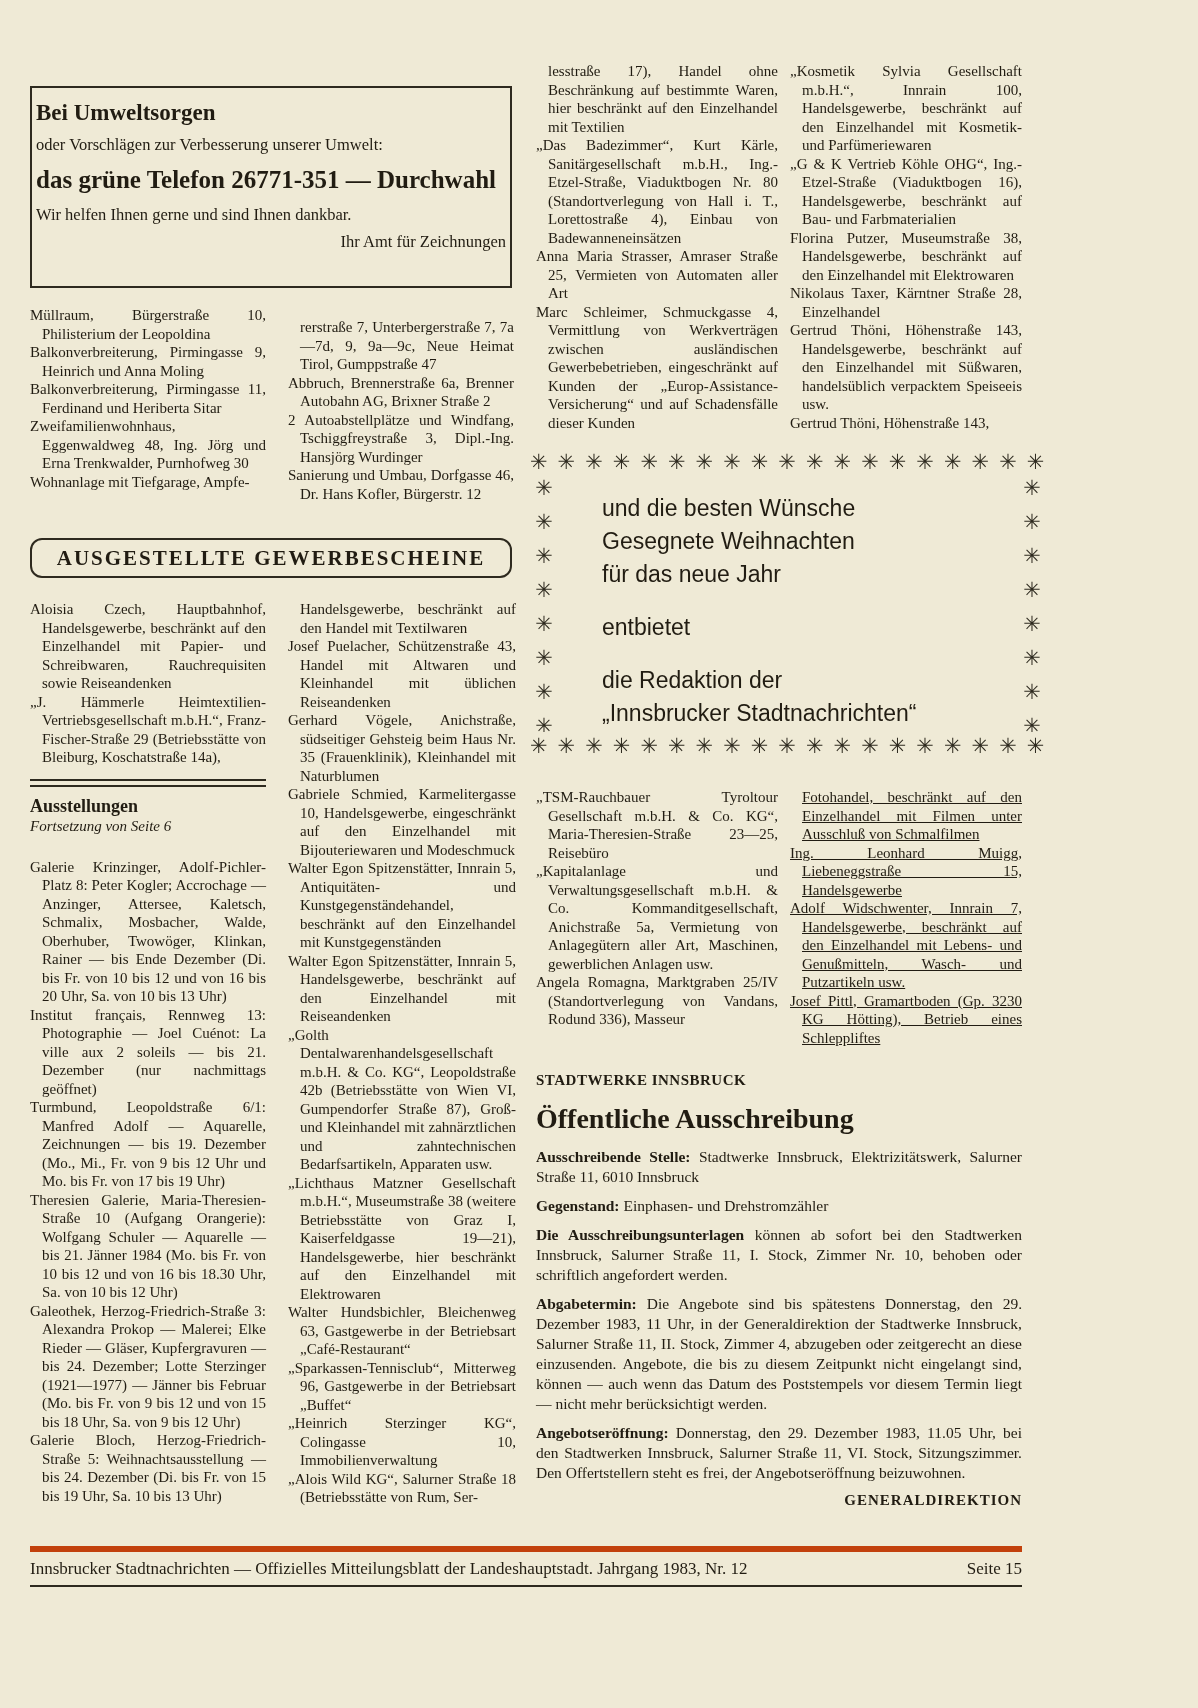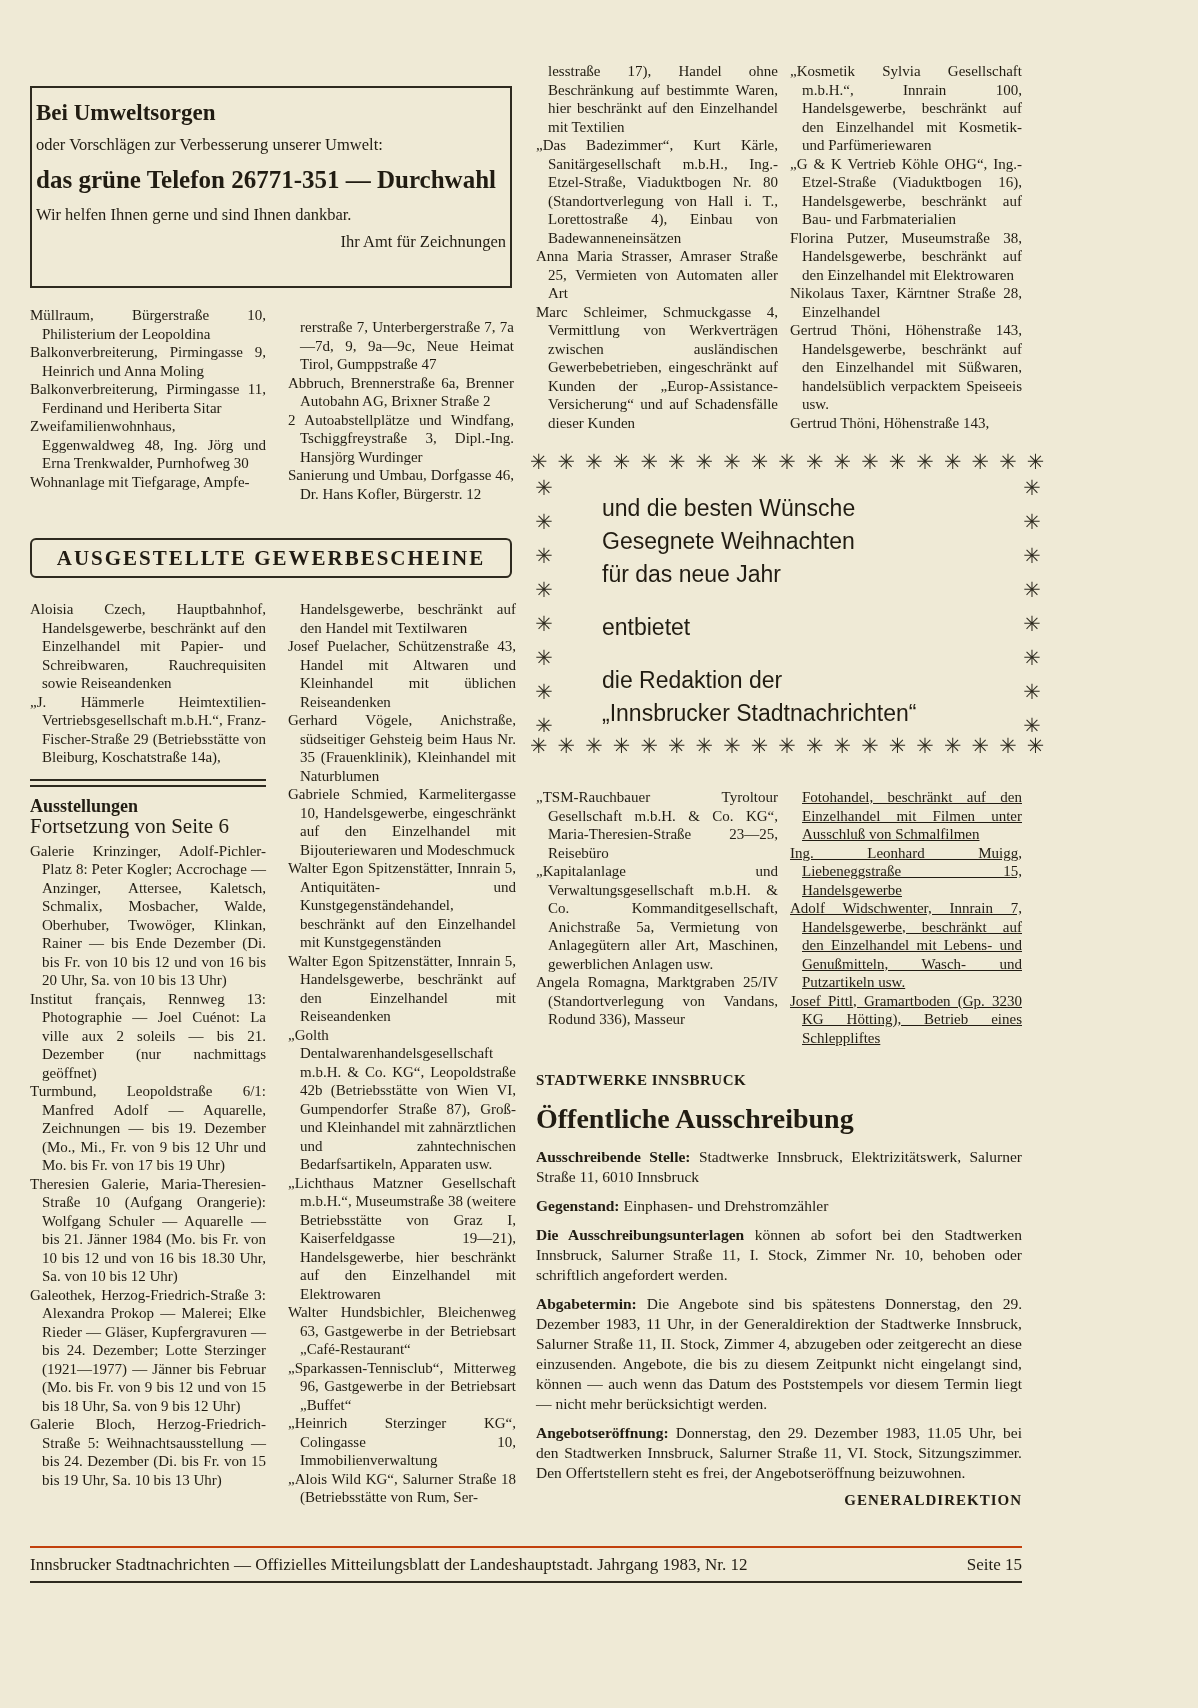--- a/index.html
+++ b/index.html
@@ -19,27 +19,27 @@
   #ub-phone{margin:10px 0 10px 0;font-size:25px;font-weight:bold;white-space:nowrap;}
   #ub-sig{margin:6px 0 0 0;font-size:16.5px;text-align:right;}
   
   #top-mid-col{left:536px;top:62px;width:242px;}
   #top-right-col{left:790px;top:62px;width:232px;}
   
   #building-left{left:30px;top:306px;width:236px;}
   #building-right{left:288px;top:318px;width:226px;}
   
   #gewerbe-box{position:absolute;left:30px;top:538px;width:482px;height:40px;
-    border:2px solid #2e2a1f;border-radius:6px;box-sizing:border-box;
+    border:2px solid #2e2a1f;border-radius:12px;box-sizing:border-box;
     text-align:center;line-height:36px;font-size:21px;font-weight:bold;letter-spacing:2px;}
   #gewerbe-col1{left:30px;top:600px;width:236px;}
   #gewerbe-col2{left:288px;top:600px;width:228px;}
   .double-rule{border-top:2px solid #2e2a1f;border-bottom:2px solid #2e2a1f;height:4px;margin:12px 0 10px 0;}
   #gewerbe-col1 h3{margin:0 0 2px 0;font-size:18px;}
-  .subtitle{margin:0 0 6px 0;font-size:21px;}
+  .subtitle{margin:0 0 22px 0;font-style:italic;font-size:15px;}
   
   #greeting-box{position:absolute;left:530px;top:448px;width:514px;height:312px;
     display:grid;grid-template-columns:26px 1fr 26px;grid-template-rows:28px 1fr 28px;}
   .orn,.orn-v{color:#2e2a1f;font-family:"DejaVu Sans",sans-serif;overflow:hidden;white-space:nowrap;}
   .orn{font-size:21px;letter-spacing:10px;line-height:28px;text-align:center;}
   .orn-top{grid-column:1/4;grid-row:1;}
   .orn-bottom{grid-column:1/4;grid-row:3;}
   .orn-v{writing-mode:vertical-rl;text-orientation:upright;font-size:21px;letter-spacing:10px;width:26px;}
   .orn-left{grid-column:1;grid-row:2;}
   .orn-right{grid-column:3;grid-row:2;}
@@ -51,21 +51,21 @@
   #mid-left-col{left:536px;top:788px;width:242px;}
   #mid-right-col{left:790px;top:788px;width:232px;text-decoration:underline;}
   
   #ausschreibung{position:absolute;left:536px;top:1072px;width:486px;}
   #aus-kicker{margin:0;font-size:15px;font-weight:bold;letter-spacing:.5px;}
   #aus-title{margin:14px 0 12px 0;font-size:28px;}
   .aus-para{font-size:15.5px;line-height:20px;text-align:justify;margin:0 0 9px 0;hyphens:auto;-webkit-hyphens:auto;}
   #aus-sig{margin:4px 0 0 0;font-size:15px;font-weight:bold;letter-spacing:1px;text-align:right;}
   
   #page-footer{position:absolute;left:30px;top:1546px;width:992px;
-    border-top:2px solid #c2410c;border-bottom:2px solid #2e2a1f;
+    border-top:6px solid #c2410c;border-bottom:2px solid #2e2a1f;
     padding:7px 0 6px 0;display:flex;justify-content:space-between;font-size:17px;}
 </style>
 </head>
 <body>
 
 <div id="page">
 
   <section id="umwelt-box">
     <h2>Bei Umweltsorgen</h2>
     <p class="ub-line">oder Vorschlägen zur Verbesserung unserer Umwelt:</p>

